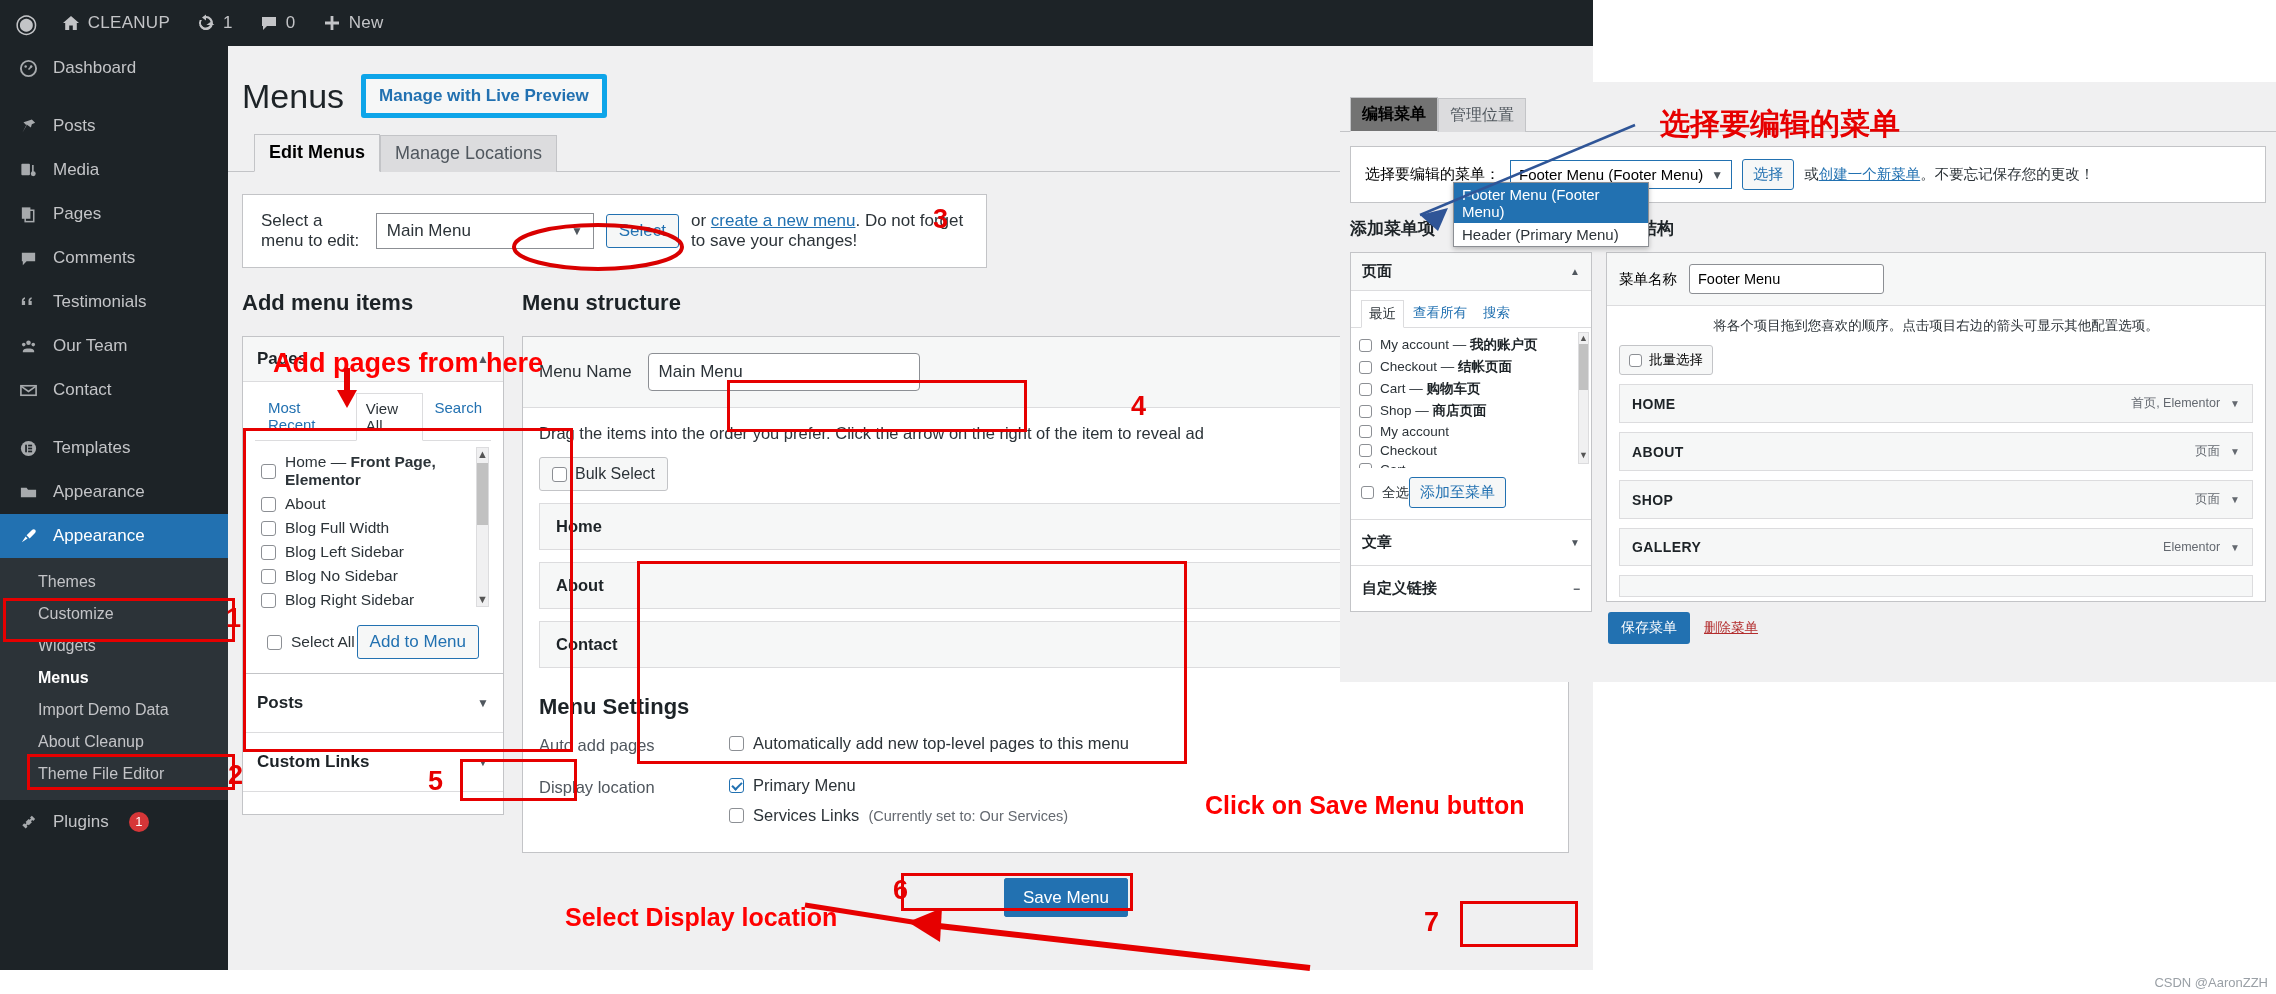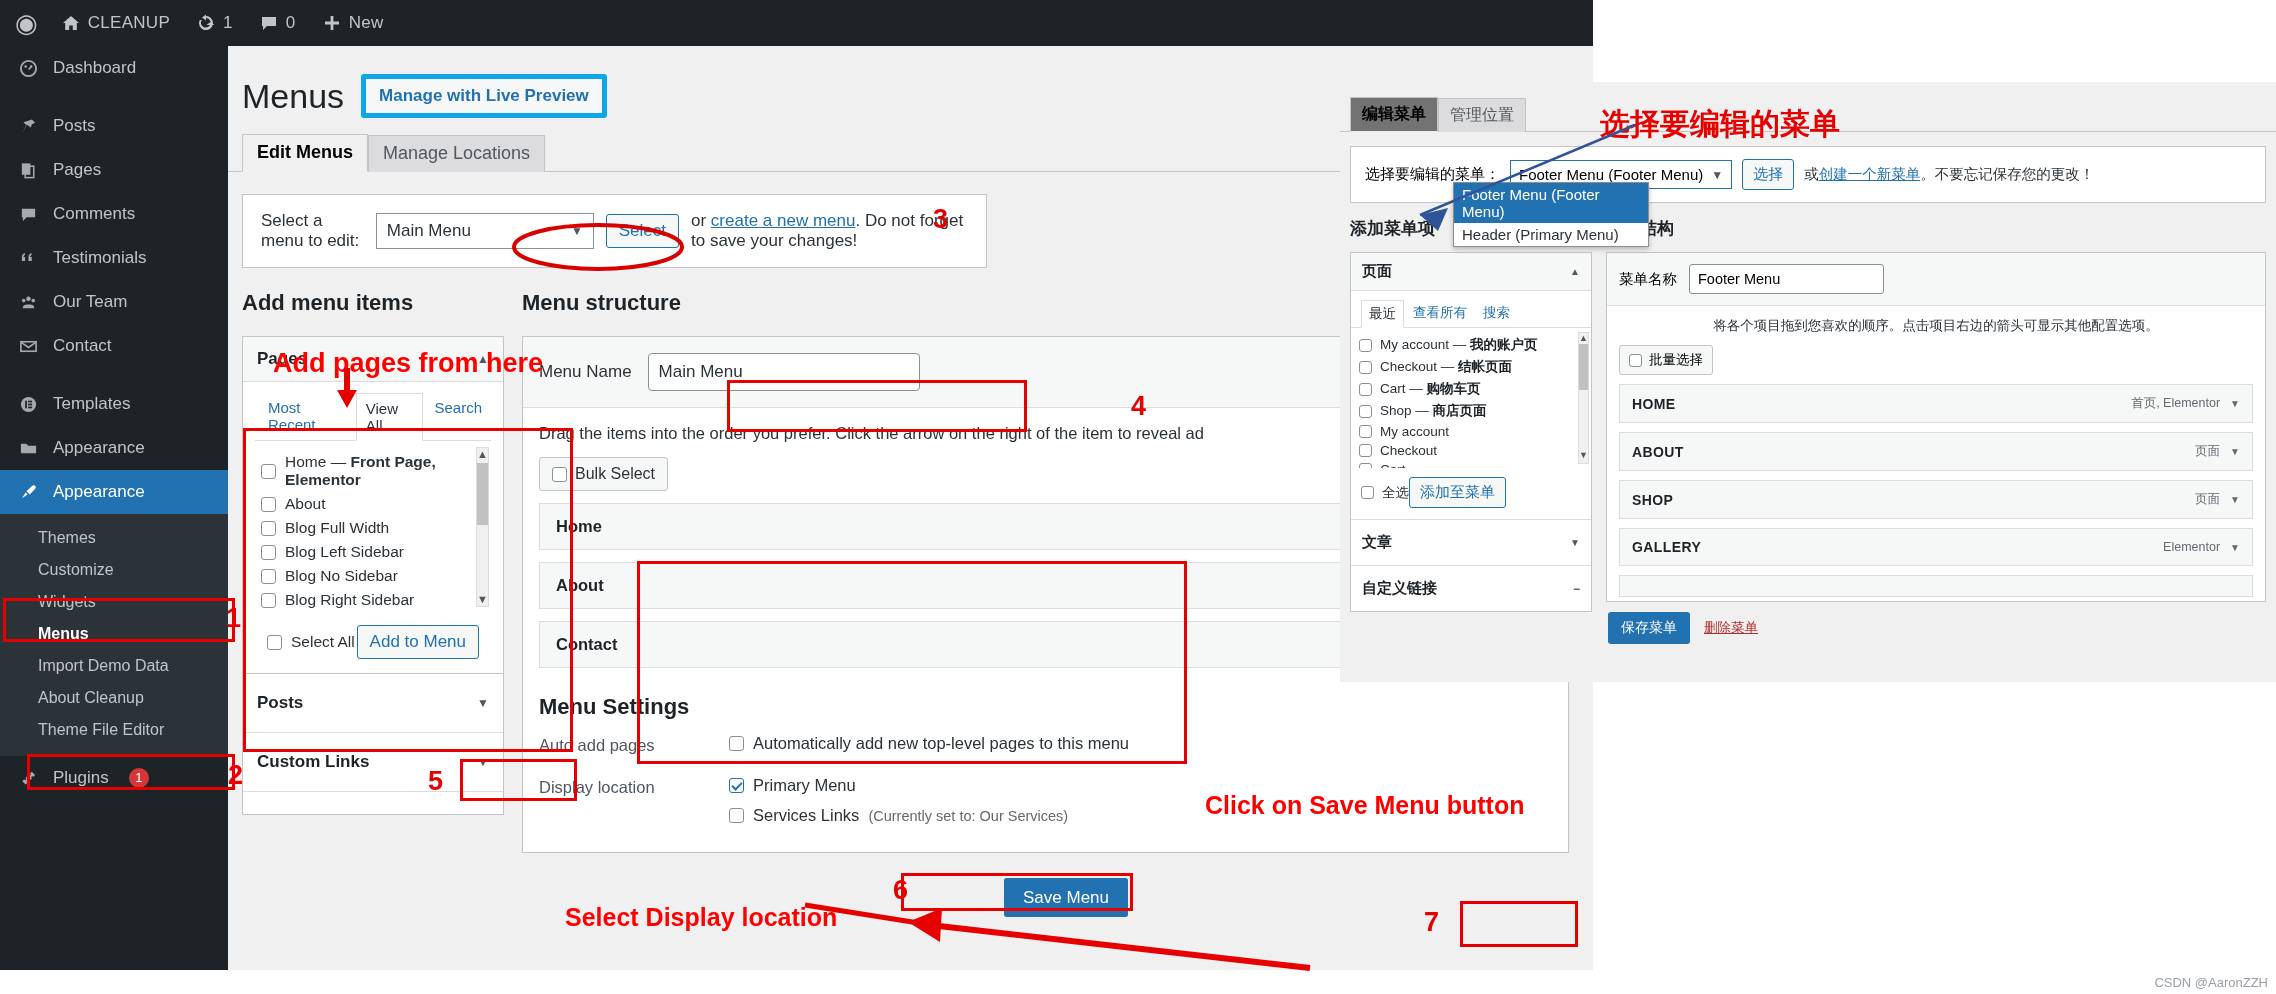--- a/index.html
+++ b/index.html
@@ -54,21 +54,21 @@
   }
 
   
   #wpcontent { position:absolute; left:228px; top:46px; width:1365px; height:924px; background:#f0f0f1; padding:12px 0 0 0; }
   .page-head { display:flex; align-items:center; gap:17px; padding:16px 0 10px 14px; }
   .page-title { font-size:34px; font-weight:400; color:#1d2327; }
   .live-preview-btn {
     border:5px solid #0ea5e9; color:#2271b1; background:#f6f7f7;
     font-size:17px; padding:7px 13px; border-radius:3px; font-weight:bold;
   }
-  .nav-tabs { display:flex; align-items:flex-end; padding-left:14px; margin-top:8px; border-bottom:1px solid #c3c4c7; height:36px; }
+  .nav-tabs { display:flex; align-items:flex-end; padding-left:26px; margin-top:8px; border-bottom:1px solid #c3c4c7; height:36px; }
   .nav-tab {
     font-size:18px; padding:7px 14px 8px 14px; border:1px solid #c3c4c7;
     border-bottom:none; background:#dcdcde; color:#50575e; margin-right:0px;
     position:relative; top:1px;
   }
   .nav-tab.active { background:#f0f0f1; color:#000; font-weight:bold; border-bottom:1px solid #f0f0f1; }
 
   .menu-select-box {
     margin:22px 14px 0 14px; background:#fff; border:1px solid #c3c4c7;
     padding:16px 18px; display:flex; align-items:center; gap:12px; font-size:17px; color:#2c3338;
@@ -266,20 +266,30 @@
       <span class="mi">
         <svg width="19" height="19" viewBox="0 0 20 20">
             <path d="M13.5 2.5 17 6l-3.5 1.5-1 3.5L8 7.8 3.5 16.5 8 9 4.7 5.5l3.5-1z" fill="#a7aaad"></path>
           </svg>
       </span>
       <span class="ml">Posts</span>
     </div>
     <div class="menu-row">
       <span class="mi">
         <svg width="19" height="19" viewBox="0 0 20 20">
+            <rect x="2.5" y="3" width="9" height="12" rx="1" fill="#a7aaad"></rect>
+            <circle cx="15" cy="13.5" r="2.6" fill="#a7aaad"></circle>
+            <path d="M14.6 4.2 V12" stroke="#a7aaad" stroke-width="1.7"></path>
+          </svg>
+      </span>
+      <span class="ml">Media</span>
+    </div>
+    <div class="menu-row">
+      <span class="mi">
+        <svg width="19" height="19" viewBox="0 0 20 20">
             <rect x="3" y="2.5" width="9" height="12" fill="#a7aaad"></rect>
             <rect x="6.5" y="5.5" width="9" height="12" fill="none" stroke="#a7aaad" stroke-width="1.6"></rect>
           </svg>
       </span>
       <span class="ml">Pages</span>
     </div>
     <div class="menu-row">
       <span class="mi">
         <svg width="19" height="19" viewBox="0 0 20 20">
             <path d="M3 4h14v9H8l-4 4v-4H3z" fill="#a7aaad"></path>
@@ -703,15 +713,15 @@
 <div class="ann-num" style="left:228px; top:760px;">2</div>
 <div class="ann-num" style="left:933px; top:204px;">3</div>
 <div class="ann-num" style="left:1131px;top:391px;">4</div>
 <div class="ann-num" style="left:428px; top:766px;">5</div>
 <div class="ann-num" style="left:893px; top:875px;">6</div>
 <div class="ann-num" style="left:1424px;top:907px;">7</div>
 
 <div class="ann-text" style="left:273px; top:348px; font-size:27px;">Add pages from here</div>
 <div class="ann-text" style="left:565px; top:903px; font-size:25px;">Select Display location</div>
 <div class="ann-text" style="left:1205px;top:791px; font-size:25px;">Click on Save Menu button</div>
-<div class="ann-cn-title" style="left:1600px;top:104px;">选择要编辑的菜单</div>
+<div class="ann-cn-title" style="left:1660px;top:104px;">选择要编辑的菜单</div>
 
 <div class="watermark">CSDN @AaronZZH</div>
 
 </body></html>

